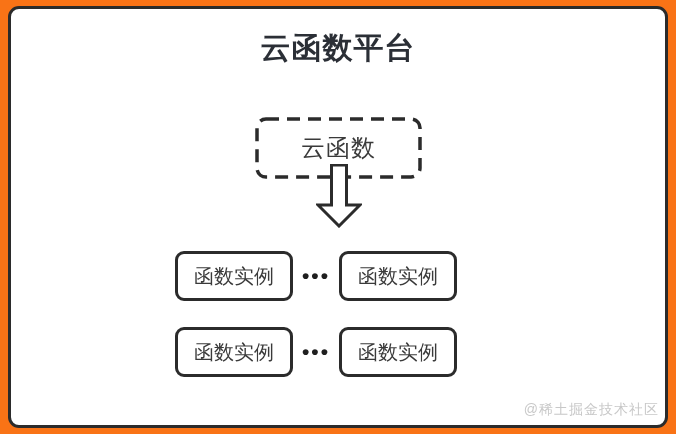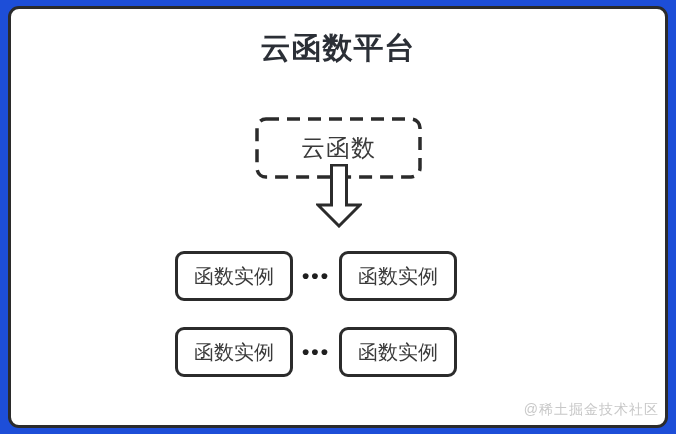--- a/index.html
+++ b/index.html
@@ -1,20 +1,20 @@
 <!DOCTYPE html>
 <html><head>
 <meta charset="utf-8">
 <style>
   html, body { margin: 0; padding: 0; }
   .canvas {
     position: relative;
     width: 676px;
     height: 434px;
-    background: #1d4ed8;
+    background: #f97316;
     font-family: "Liberation Sans", "DejaVu Sans", sans-serif;
     overflow: hidden;
   }
   .frame {
     position: absolute;
     left: 8px; right: 8px; top: 6px; bottom: 6px;
     background: #ffffff;
     border: 3px solid #2b2b2b;
     border-radius: 11px;
   }

